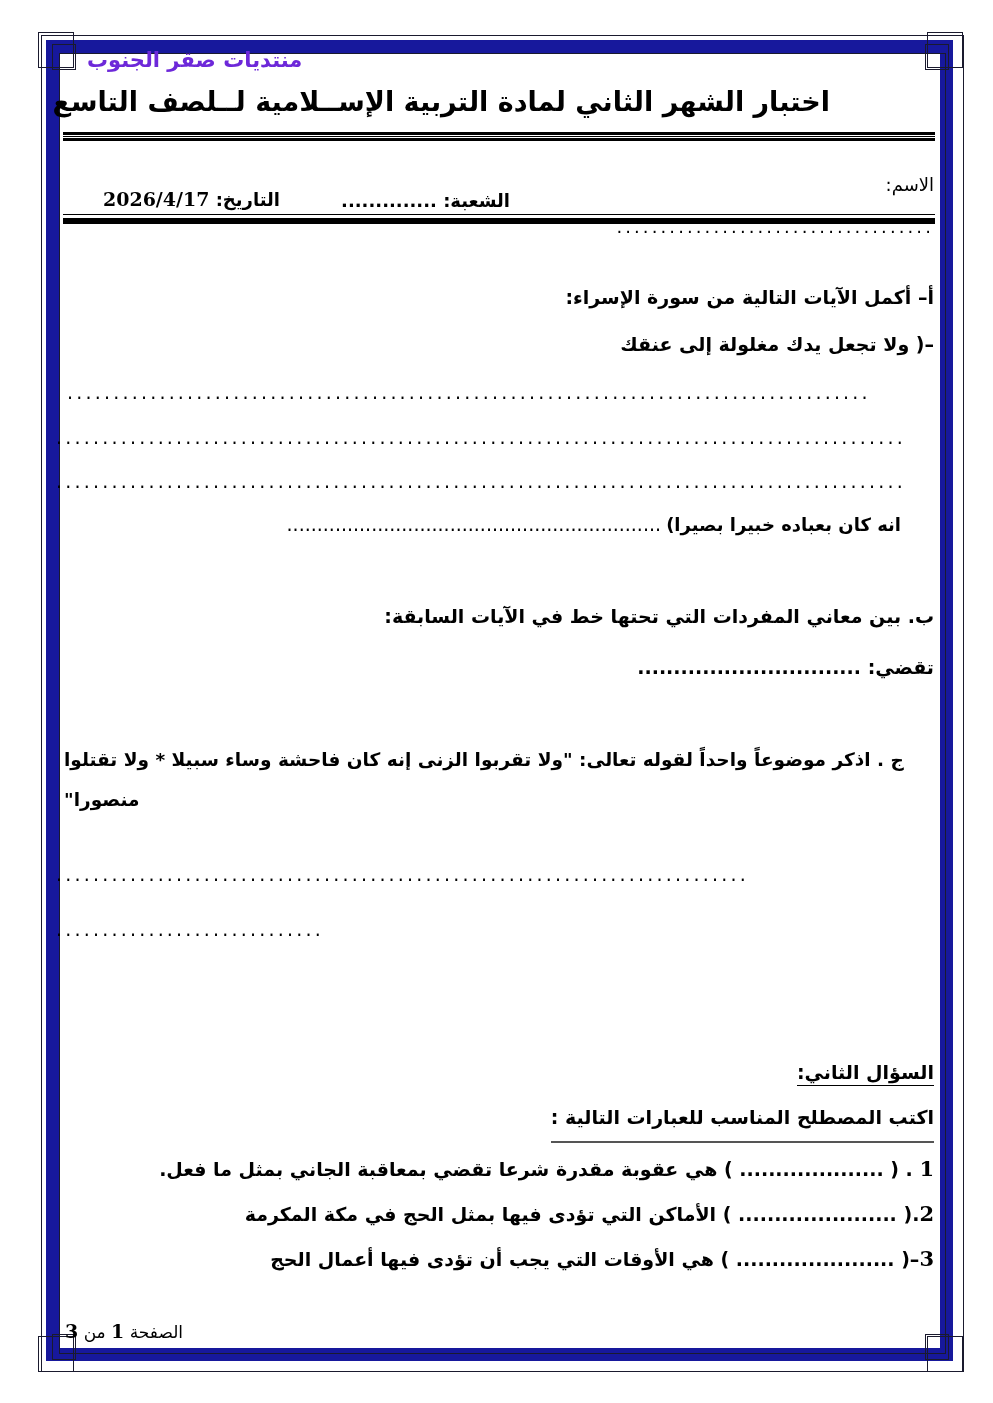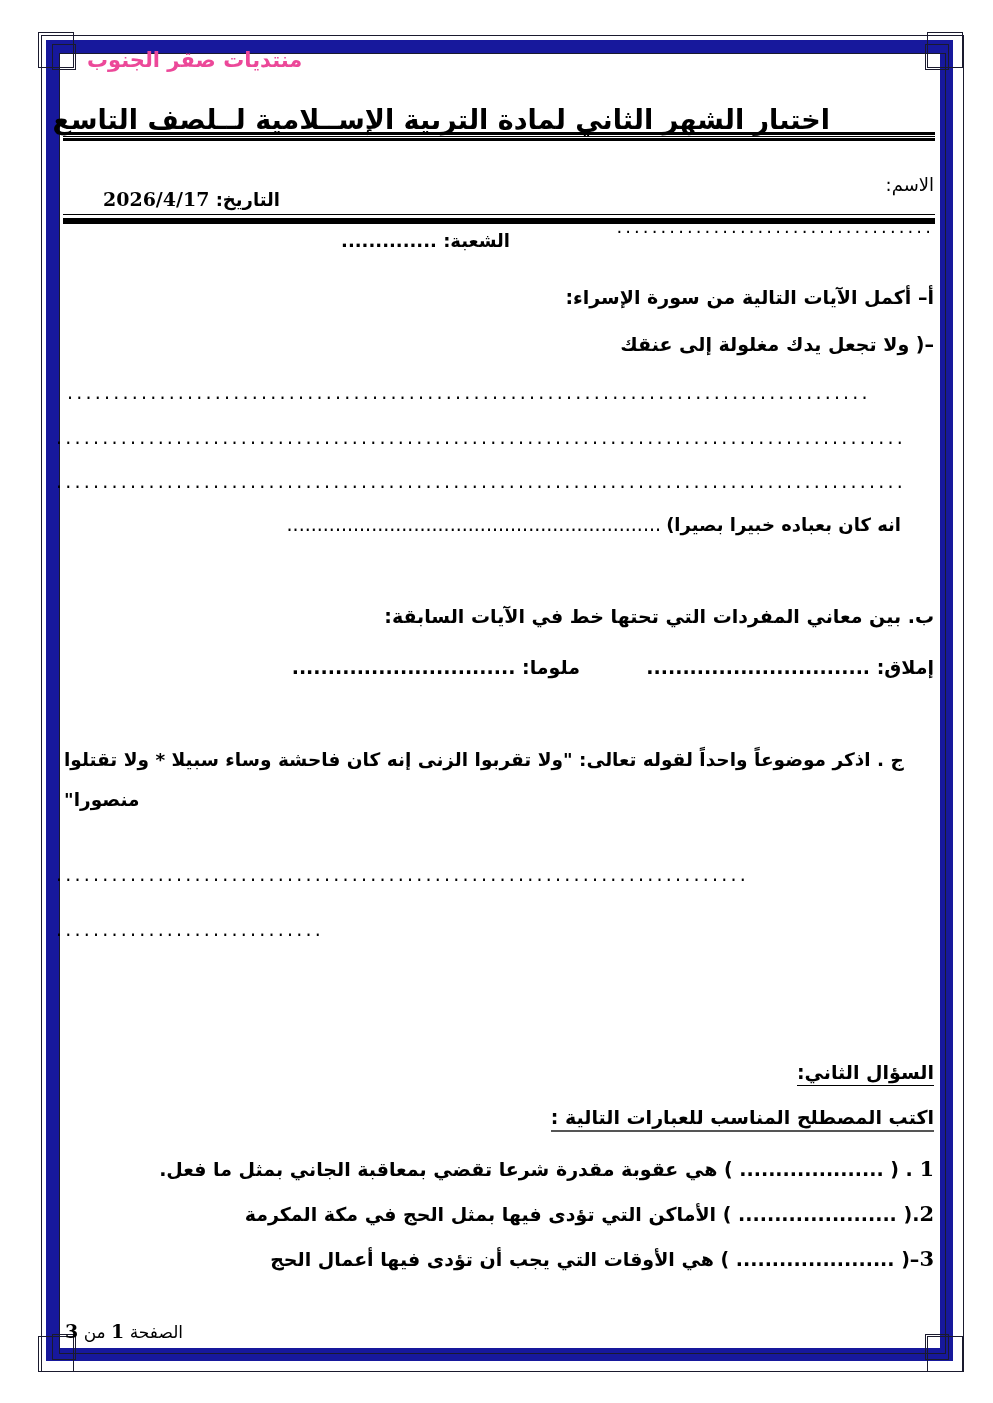--- a/index.html
+++ b/index.html
@@ -48,38 +48,37 @@
     text-align: right;
   }
 
   #watermark {
     position: absolute;
     left: 32px;
     top: 20px;
     font-family: "DejaVu Sans", "Liberation Sans", sans-serif;
     font-size: 21px;
     font-weight: 700;
-    color: #ec4899;
+    color: #6d28d9;
     letter-spacing: 0.5px;
     white-space: nowrap;
     z-index: 6;
   }
 
   .exam-title {
     position: absolute;
     top: 58px;
     right: 110px;
     left: 60px;
     text-align: center;
     font-family: "DejaVu Sans", "Liberation Sans", sans-serif;
     font-size: 27px;
     font-weight: 700;
     color: #000;
     white-space: nowrap;
-    margin-top: 18px;
   }
 
   
   .rule-triple {
     position: absolute;
     left: 8px; right: 5px;
     height: 9px;
   }
   .rule-triple::before,
   .rule-triple::after {
@@ -147,21 +146,20 @@
     overflow: hidden;
     white-space: nowrap;
     direction: ltr;
   }
   .hdr-section {
     right: 430px;
     top: 162px;
     font-size: 18px;
     font-weight: 700;
     white-space: nowrap;
-    margin-top: 40px;
   }
   .hdr-date {
     right: 660px;
     top: 160px;
     font-size: 18px;
     font-weight: 700;
     white-space: nowrap;
   }
   .hdr-date .datenum {
     font-family: "DejaVu Serif", "Liberation Serif", serif;
@@ -175,21 +173,21 @@
     font-weight: 700;
     white-space: nowrap;
   }
   .q-underline {
     border-bottom: 1.6px solid #000;
     padding-bottom: 2px;
     display: inline-block;
   }
   .q-underline-gray {
     border-bottom: 2.6px solid #555;
-    padding-bottom: 2px;
+    padding-bottom: 13px;
     display: inline-block;
   }
 
   
   .dots {
     position: absolute;
     font-size: 19px;
     letter-spacing: 3.2px;
     color: #000;
     white-space: nowrap;
@@ -286,25 +284,21 @@
   <div class="dots" style="left:1px; top:442px; width:845px;">................................................................................................</div>
 
   <div class="abs" style="left:1px; top:485px; width:845px; direction:ltr; white-space:nowrap;">
     <span class="dots" style="position:static;">..............................................................</span>
     <span class="ar" style="font-size:18px; font-weight:700; direction:rtl; unicode-bidi:embed;">انه كان بعباده خبيرا بصيرا)</span>
   </div>
 
   <div class="abs ar q-line" style="right:6px; top:577px;">ب.  بين معاني المفردات التي تحتها خط في الآيات السابقة:</div>
 
   <div class="abs ar" style="right:6px; top:628px; font-size:19px; font-weight:700; white-space:nowrap;">
-    <span>إملاق:</span>
-    <span style="letter-spacing:3.1px;">...............................</span>
-  </div>
-  <div class="abs ar" style="right:360px; top:628px; font-size:19px; font-weight:700; white-space:nowrap;">
-    <span>ملوما:</span>
+    <span>تقضي:</span>
     <span style="letter-spacing:3.1px;">...............................</span>
   </div>
 
   <div class="verse-block ar" style="right:6px; top:712px; width:870px;">
     <div>ج .  اذكر موضوعاً  واحداً  لقوله تعالى: "ولا تقربوا الزنى إنه كان فاحشة وساء سبيلا * ولا تقتلوا</div>
     <div>منصورا"</div>
   </div>
 
   <div class="dots" style="left:1px; top:835px; width:710px;">...........................................................................</div>
   <div class="dots" style="left:1px; top:890px; width:430px;">.............................</div>

